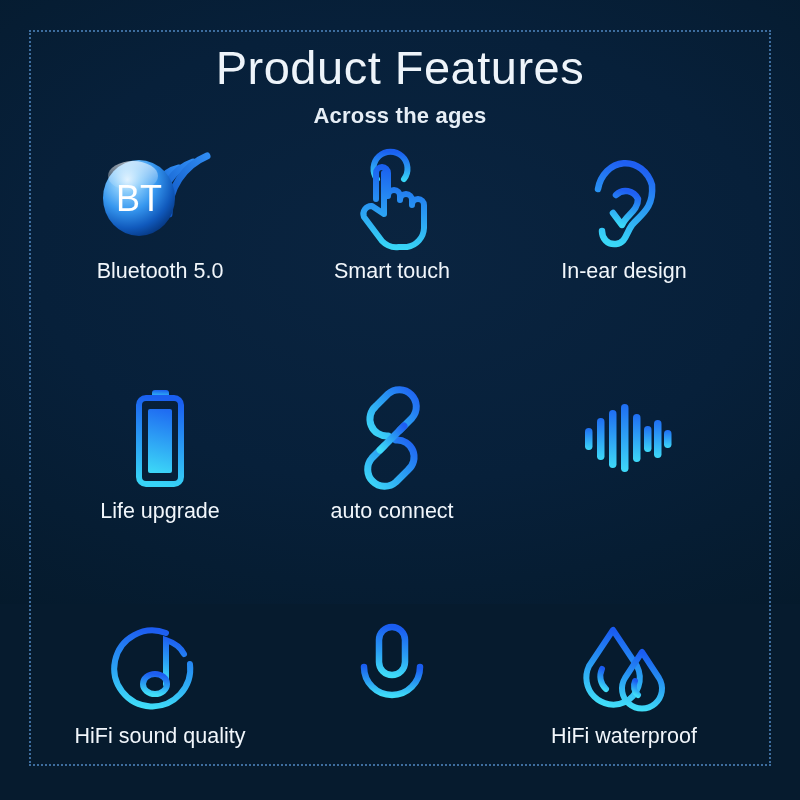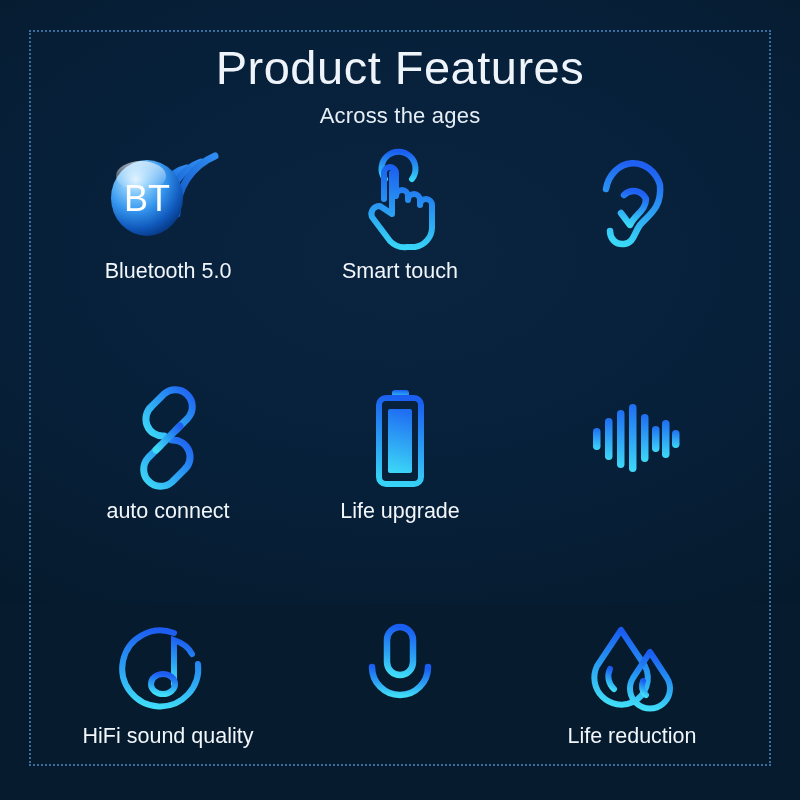--- a/index.html
+++ b/index.html
@@ -40,27 +40,27 @@
   #page-title {
     font-size: 47px;
     color: #eef4fa;
     font-weight: 400;
     letter-spacing: 0.5px;
     line-height: 1.1;
   }
   #page-subtitle {
     font-size: 22px;
     color: #e6eef6;
-    font-weight: 400;
+    font-weight: 700;
     margin-top: 9px;
     letter-spacing: 0.2px;
   }
   #feature-grid {
     position: absolute;
-    left: 52px;
+    left: 44px;
     top: 140px;
     width: 696px;
   }
   .feature-row {
     display: flex;
     width: 696px;
   }
   .feature-row.row-1 { height: 240px; }
   .feature-row.row-2 { height: 240px; }
   .feature-row.row-3 { height: 160px; }
@@ -169,65 +169,66 @@
                 <stop offset="100%" stop-color="#3ad8f7"></stop>
               </linearGradient>
             </defs>
             <g fill="none" stroke="url(#gradEar)" stroke-width="6.5" stroke-linecap="round" stroke-linejoin="round">
               <path d="M16 46 A28 32 0 0 1 70 42 C72 66 58 72 50 82 C44 90 44 100 34 101
                        C25 102 20 95 20 88"></path>
               <path d="M34 52 A14 15 0 0 1 56 56 C56 68 44 72 40 82 L31 70"></path>
             </g>
           </svg>
         </div>
+        <div class="feature-label">In-ear design</div>
       </div>
 
     </div>
 
     <div class="feature-row row-2">
+
+      <div class="feature-cell">
+        <div class="icon-box">
+          <svg width="66" height="106" viewBox="0 0 66 106">
+            <defs>
+              <linearGradient id="gradBattShell" x1="0.5" y1="0" x2="0.4" y2="1">
+                <stop offset="0%" stop-color="#1a5ff0"></stop>
+                <stop offset="100%" stop-color="#37d3f6"></stop>
+              </linearGradient>
+              <linearGradient id="gradBattFill" x1="0.5" y1="0" x2="0.4" y2="1">
+                <stop offset="0%" stop-color="#1f6df2"></stop>
+                <stop offset="100%" stop-color="#3cd6f7"></stop>
+              </linearGradient>
+            </defs>
+            <rect x="25" y="5" width="17" height="8" rx="3" fill="url(#gradBattShell)"></rect>
+            <rect x="12" y="13" width="42" height="86" rx="7" fill="none" stroke="url(#gradBattShell)" stroke-width="6"></rect>
+            <rect x="21" y="24" width="24" height="64" rx="2" fill="url(#gradBattFill)"></rect>
+          </svg>
+        </div>
+        <div class="feature-label">Life upgrade</div>
+      </div>
 
       <div class="feature-cell">
         <div class="icon-box">
           <svg width="100" height="100" viewBox="0 0 100 100">
             <defs>
               <linearGradient id="gradChain" x1="1" y1="0" x2="0" y2="1">
                 <stop offset="0%" stop-color="#1f5ff2"></stop>
                 <stop offset="50%" stop-color="#2ba0f3"></stop>
                 <stop offset="100%" stop-color="#3fdcf8"></stop>
               </linearGradient>
             </defs>
             <g fill="none" stroke="url(#gradChain)" stroke-width="7" stroke-linecap="round">
               <path d="M58 42 L70 30 A17 17 0 0 0 46 6 L34 18 A17 17 0 0 0 46 48"></path>
               <path d="M42 58 L30 70 A17 17 0 0 0 54 94 L66 82 A17 17 0 0 0 54 52"></path>
               <path d="M38 62 L62 38"></path>
             </g>
           </svg>
         </div>
         <div class="feature-label">auto connect</div>
-      </div>
-
-      <div class="feature-cell">
-        <div class="icon-box">
-          <svg width="66" height="106" viewBox="0 0 66 106">
-            <defs>
-              <linearGradient id="gradBattShell" x1="0.5" y1="0" x2="0.4" y2="1">
-                <stop offset="0%" stop-color="#1a5ff0"></stop>
-                <stop offset="100%" stop-color="#37d3f6"></stop>
-              </linearGradient>
-              <linearGradient id="gradBattFill" x1="0.5" y1="0" x2="0.4" y2="1">
-                <stop offset="0%" stop-color="#1f6df2"></stop>
-                <stop offset="100%" stop-color="#3cd6f7"></stop>
-              </linearGradient>
-            </defs>
-            <rect x="25" y="5" width="17" height="8" rx="3" fill="url(#gradBattShell)"></rect>
-            <rect x="12" y="13" width="42" height="86" rx="7" fill="none" stroke="url(#gradBattShell)" stroke-width="6"></rect>
-            <rect x="21" y="24" width="24" height="64" rx="2" fill="url(#gradBattFill)"></rect>
-          </svg>
-        </div>
-        <div class="feature-label">Life upgrade</div>
       </div>
 
       <div class="feature-cell">
         <div class="icon-box">
           <svg width="86" height="72" viewBox="0 0 86 72">
             <defs>
               <linearGradient id="gradWave" x1="0.5" y1="0" x2="0.5" y2="1">
                 <stop offset="0%" stop-color="#1f6df2"></stop>
                 <stop offset="100%" stop-color="#3ed9f8"></stop>
               </linearGradient>
@@ -301,19 +302,19 @@
               </linearGradient>
             </defs>
             <g fill="none" stroke="url(#gradDrop)" stroke-width="6" stroke-linecap="round" stroke-linejoin="round">
               <path d="M36 6 L12 42 A27 27 0 0 0 48 78 A27 27 0 0 0 60 42 Z"></path>
               <path d="M65 28 L48 54 A20 20 0 1 0 82 54 Z"></path>
               <path d="M25 45 A17 17 0 0 0 29 65"></path>
               <path d="M58 57 A12 12 0 0 0 61 71"></path>
             </g>
           </svg>
         </div>
-        <div class="feature-label">Life reduction</div>
+        <div class="feature-label">HiFi waterproof</div>
       </div>
 
     </div>
 
   </div>
 </div>
 
 </body></html>

